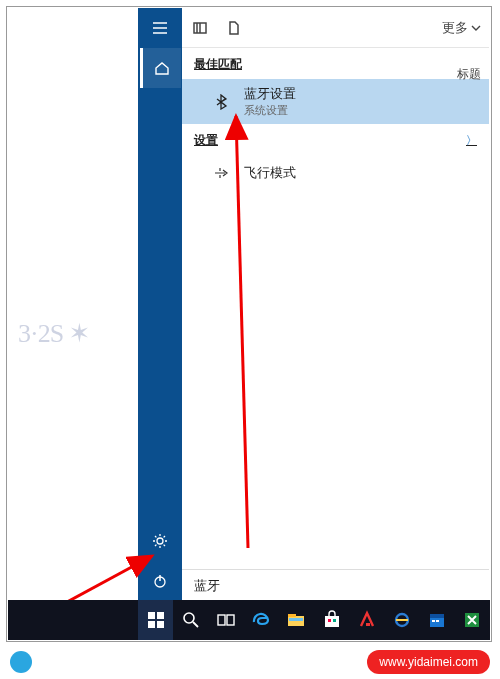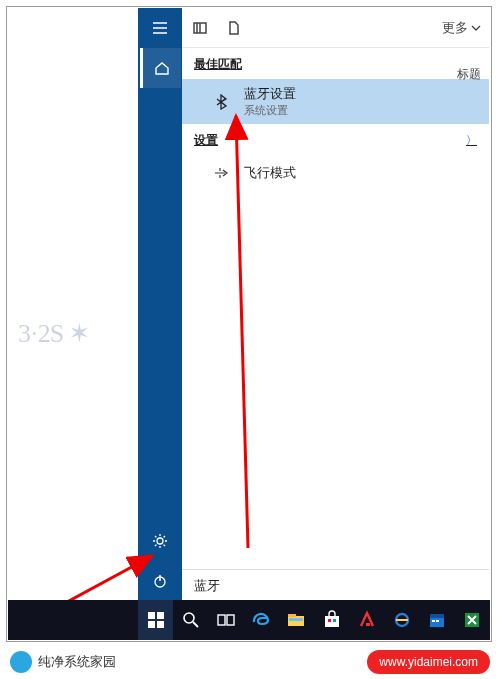--- a/index.html
+++ b/index.html
@@ -363,15 +363,14 @@
           <rect x="3" y="3" width="14" height="14" fill="#1e8e3e"></rect>
           <path d="M6 6l8 8M14 6l-8 8" stroke="#fff" stroke-width="2"></path>
         </svg>
     </div>
   </div>
 
 </div>
 
 <div class="brand-footer">
   <div class="logo"></div>
-  <span>纯净系统家园</span>
   <span class="url">www.yidaimei.com</span>
 </div>
 
 </body></html>

